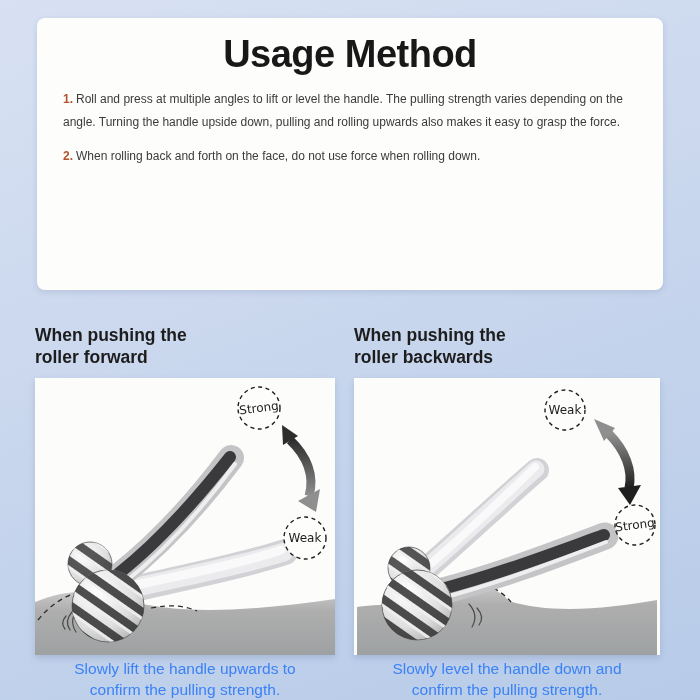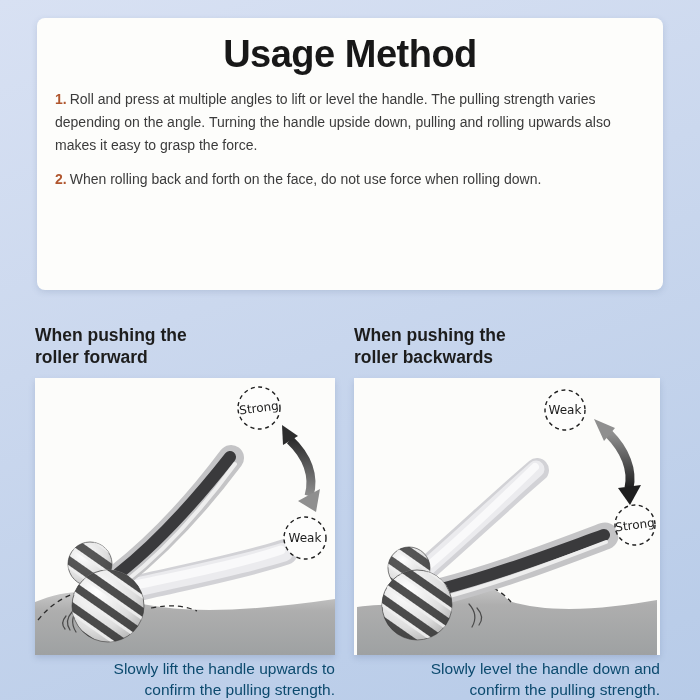--- a/index.html
+++ b/index.html
@@ -17,21 +17,21 @@
     background:#fdfdfb;border-radius:8px;
     box-shadow:0 2px 6px rgba(80,100,140,.18);
     box-sizing:border-box;padding:0 14px;
   }
   .card h1{
     margin:14px 0 12px;text-align:center;
     font-size:38px;line-height:44px;font-weight:700;
     letter-spacing:-.5px;color:#181818;
   }
   .point{
-    margin:0 4px 11px;font-size:14px;line-height:23px;color:#3b3b3b;
+    margin:0 12px 11px;font-size:12px;line-height:23px;color:#3b3b3b;
   }
   .point .num{font-weight:700;color:#b0562e;margin-right:3px;}
 
   
   .col-head{
     position:absolute;top:324px;text-align:left;
     font-size:17.5px;line-height:22px;font-weight:700;color:#1d1d1d;
     white-space:pre-line;
   }
   .col-head.left{left:35px;width:300px;}
@@ -46,22 +46,22 @@
   .panel.right{left:354px;width:306px;}
   .panel svg{display:block;width:100%;height:100%;}
 
   .badge-text{
     font-family:"DejaVu Sans", sans-serif;
     font-size:12px;fill:#1c1c1c;text-anchor:middle;
   }
 
   
   .caption{
-    position:absolute;top:658px;text-align:right;
-    font-size:15.5px;line-height:21px;color:#0c4a6e;
+    position:absolute;top:658px;text-align:center;
+    font-size:15.5px;line-height:21px;color:#3b82f6;
     white-space:pre-line;
   }
   .caption.left{left:35px;width:300px;}
   .caption.right{left:354px;width:306px;}
 </style>
 </head>
 <body>
 
 <div class="stage">
 

